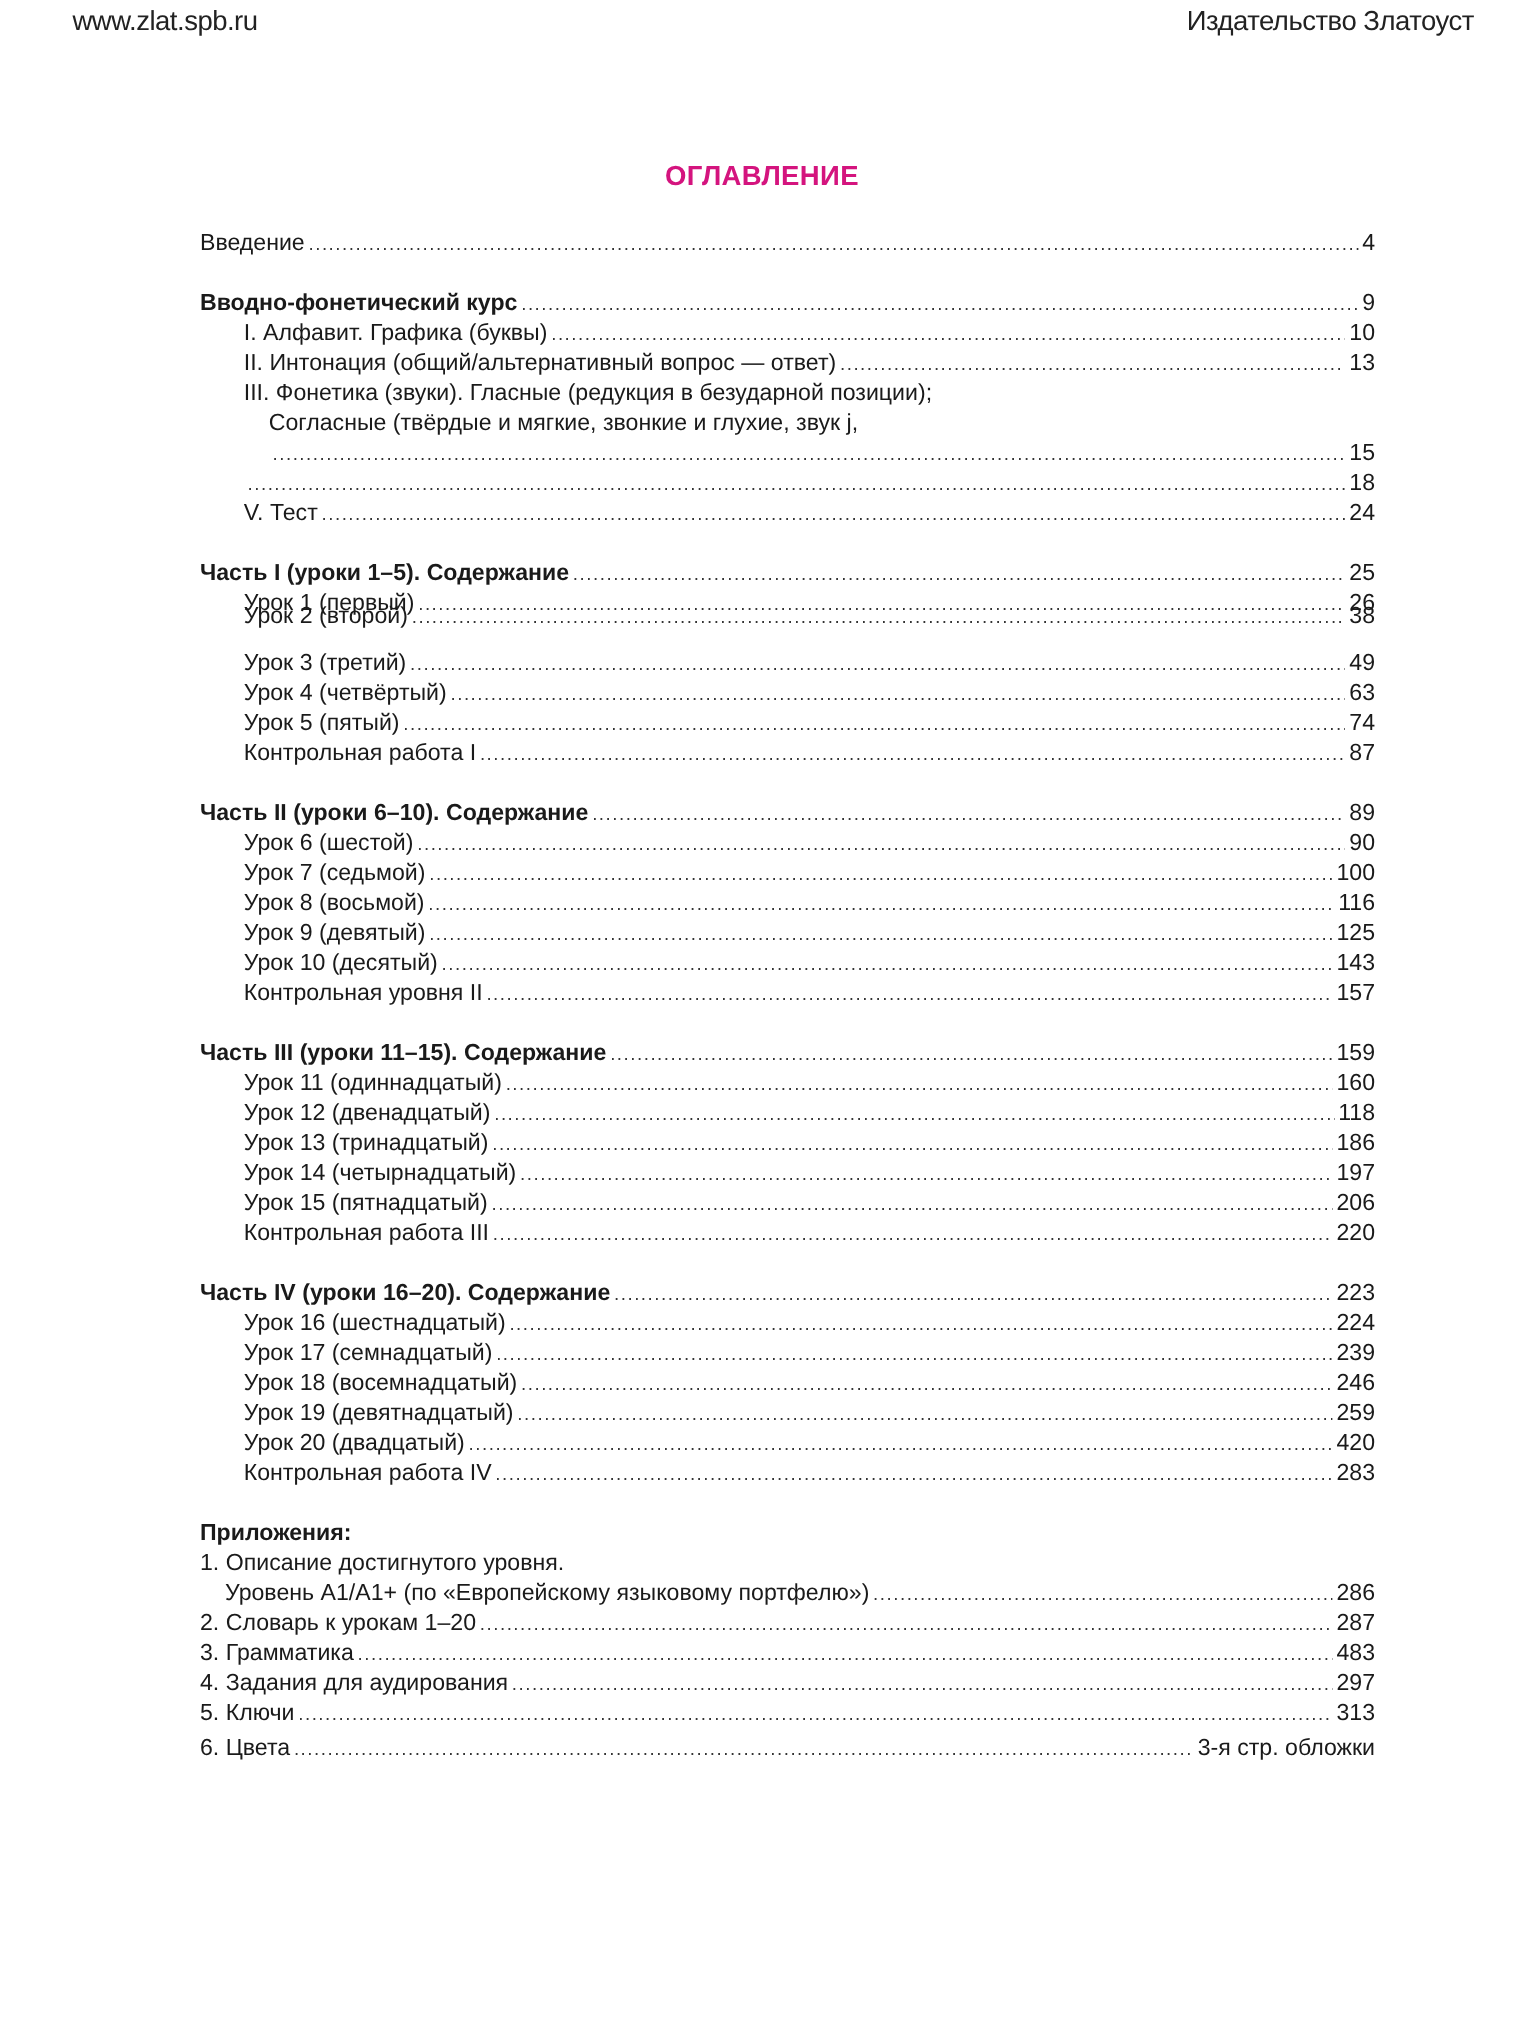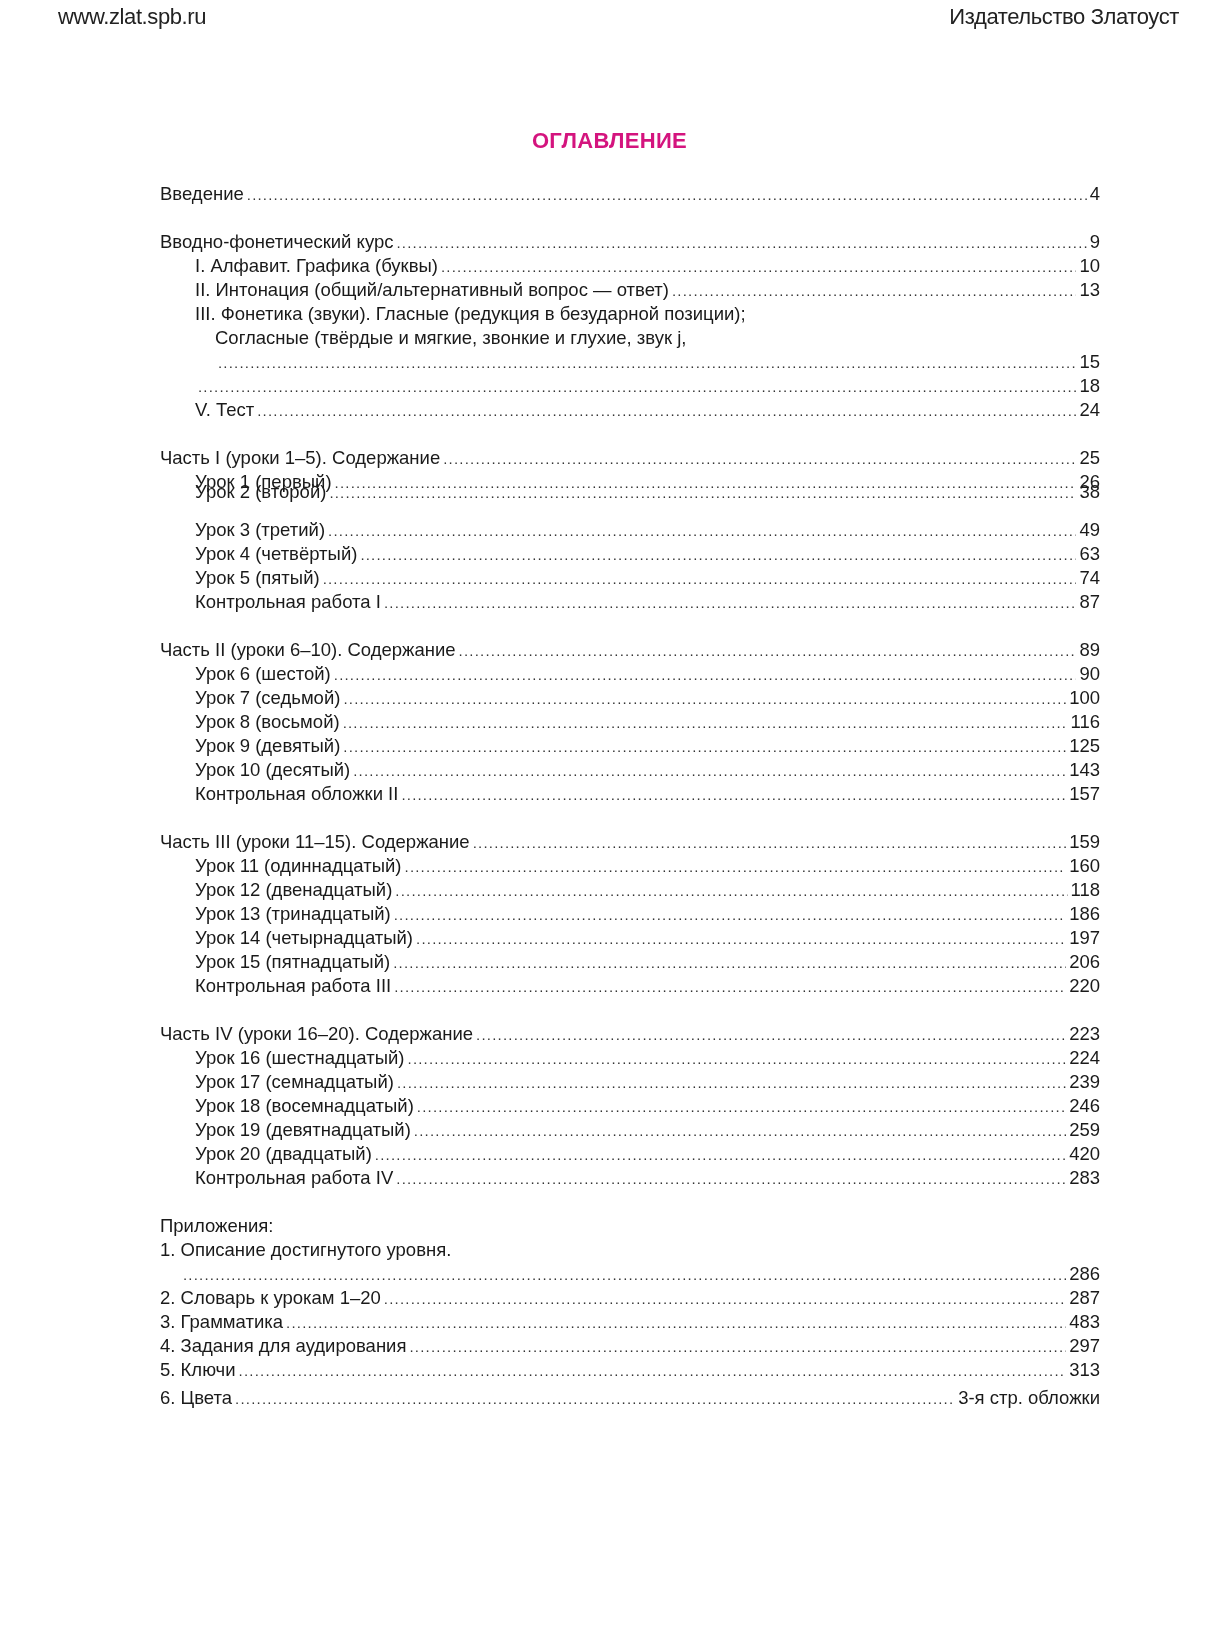--- a/index.html
+++ b/index.html
@@ -47,21 +47,21 @@
       width: 940px;
       height: 24px;
       display: flex;
       align-items: baseline;
       font-size: 18.5px;
       line-height: 24px;
       white-space: nowrap;
     }
     .row.sub { padding-left: 35px; width: 905px; }
     .row.sub2 { padding-left: 20px; width: 920px; }
-    .row.bold .label { font-weight: normal; text-align: right; }
+    .row.bold .label { font-weight: bold; text-align: right; }
     .label { flex: 0 0 auto; }
     .leader {
       flex: 1 1 auto;
       overflow: hidden;
       margin: 0 3px;
       color: #333;
       letter-spacing: 1.2px;
       font-size: 15px;
     }
     .leader::before {
@@ -183,21 +183,21 @@
     <span class="label">Урок 9 (девятый)</span>
     <span class="leader"></span>
     <span class="page">125</span>
   </div>
   <div class="row sub" style="top:758px">
     <span class="label">Урок 10 (десятый)</span>
     <span class="leader"></span>
     <span class="page">143</span>
   </div>
   <div class="row sub" style="top:782px">
-    <span class="label">Контрольная обложки II</span>
+    <span class="label">Контрольная уровня II</span>
     <span class="leader"></span>
     <span class="page">157</span>
   </div>
 
   <div class="row bold" style="top:830px">
     <span class="label">Часть III (уроки 11–15). Содержание</span>
     <span class="leader"></span>
     <span class="page">159</span>
   </div>
   <div class="row sub" style="top:854px">
@@ -268,20 +268,21 @@
   </div>
 
   <div class="row bold noleader" style="top:1214px">
     <span class="label">Приложения:</span>
   </div>
   <div class="row noleader" style="top:1238px">
     <span class="label">1. Описание достигнутого уровня.</span>
     <span class="leader"></span>
   </div>
   <div class="row sub2" style="top:1262px">
+    <span class="label">Уровень А1/А1+  (по «Европейскому языковому портфелю»)</span>
     <span class="leader"></span>
     <span class="page">286</span>
   </div>
   <div class="row" style="top:1286px">
     <span class="label">2. Словарь к урокам 1–20</span>
     <span class="leader"></span>
     <span class="page">287</span>
   </div>
   <div class="row" style="top:1310px">
     <span class="label">3. Грамматика</span>

